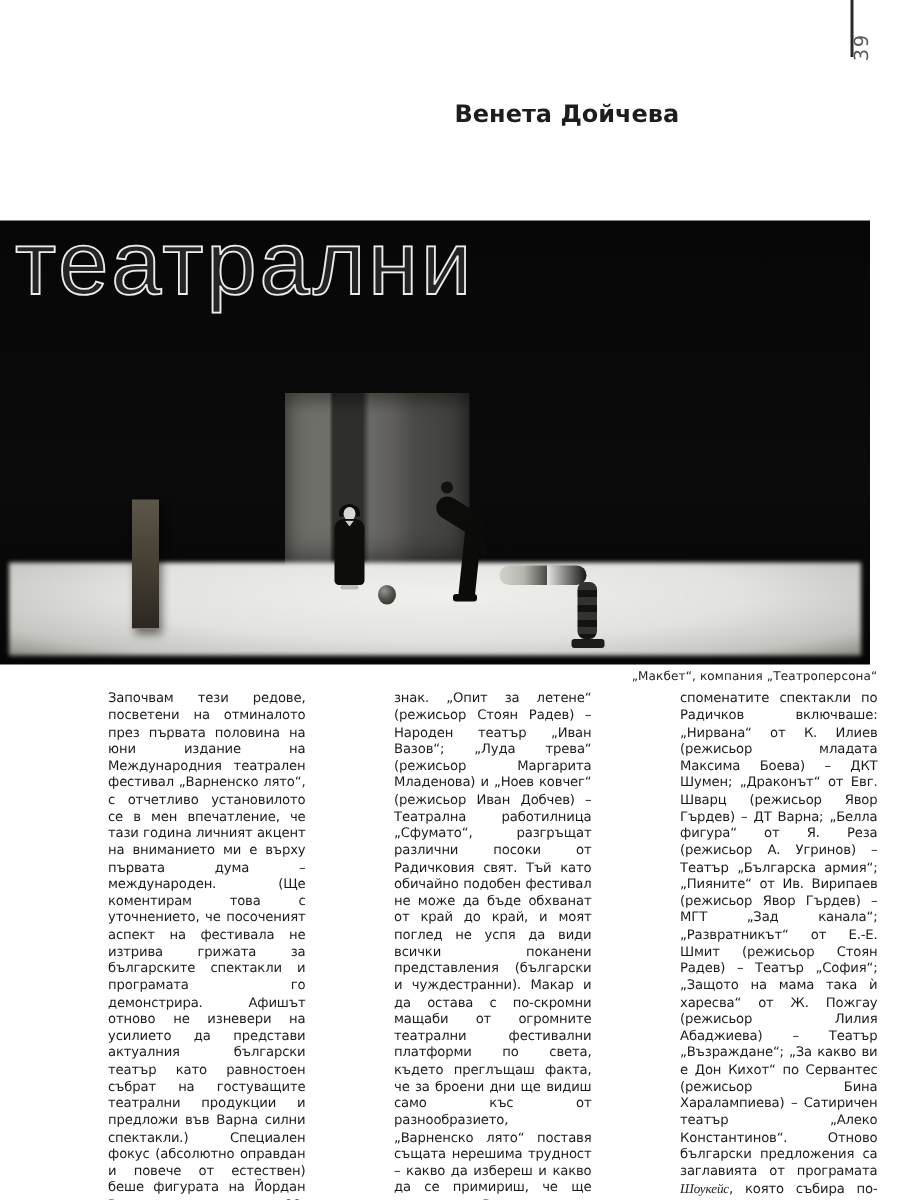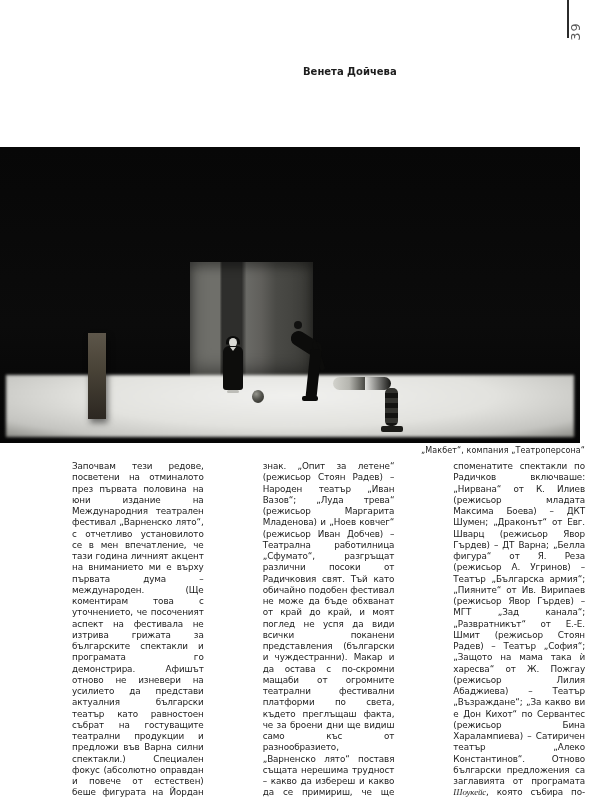--- a/index.html
+++ b/index.html
@@ -8,21 +8,21 @@
     overflow:hidden;font-family:"DejaVu Sans",sans-serif;margin:0 auto;
   }
   
   .folio-rule{position:absolute;left:567px;top:0;width:2px;height:38px;background:#2b2b2b;}
   .folio-num{
     position:absolute;left:566px;top:24px;font-size:13px;color:#5a5a5a;
     transform:rotate(-90deg);transform-origin:center;letter-spacing:1px;
     font-family:"DejaVu Sans",sans-serif;
   }
   
-  .author{position:absolute;left:303px;top:66px;font-size:10px;font-weight:bold;color:#1d1d1d;}
+  .author{position:absolute;left:303px;top:66px;font-size:16px;font-weight:bold;color:#1d1d1d;}
   
   .title-line{
     position:absolute;font-family:"Liberation Sans","DejaVu Sans",sans-serif;
     font-weight:100;letter-spacing:2px;white-space:nowrap;z-index:5;line-height:1;
   }
   .title-dark{color:rgba(20,20,20,0.08);-webkit-text-stroke:1.2px #161616;}
   .title-light{color:rgba(245,245,245,0.12);-webkit-text-stroke:1.2px #ededea;}
   .tl1{left:2px;top:100px;font-size:60px;}
   .tl2{left:10px;top:146px;font-size:60px;}
   .tl3{left:177px;top:187px;font-size:66px;}
@@ -104,20 +104,21 @@
 </head>
 <body>
 
 <div class="page">
 
   <div class="folio-rule"></div>
   <div class="folio-num">39</div>
 
   <div class="author">Венета Дойчева</div>
 
+  <div class="title-line title-light tl2">театрални</div>
 
   <div class="photo">
     <div class="panels"></div>
     <div class="floor"></div>
     <div class="pillar"></div>
     <div class="seated">
       <div class="veil"></div>
       <div class="head"></div>
       <div class="body"></div>
       <div class="collar"></div>

